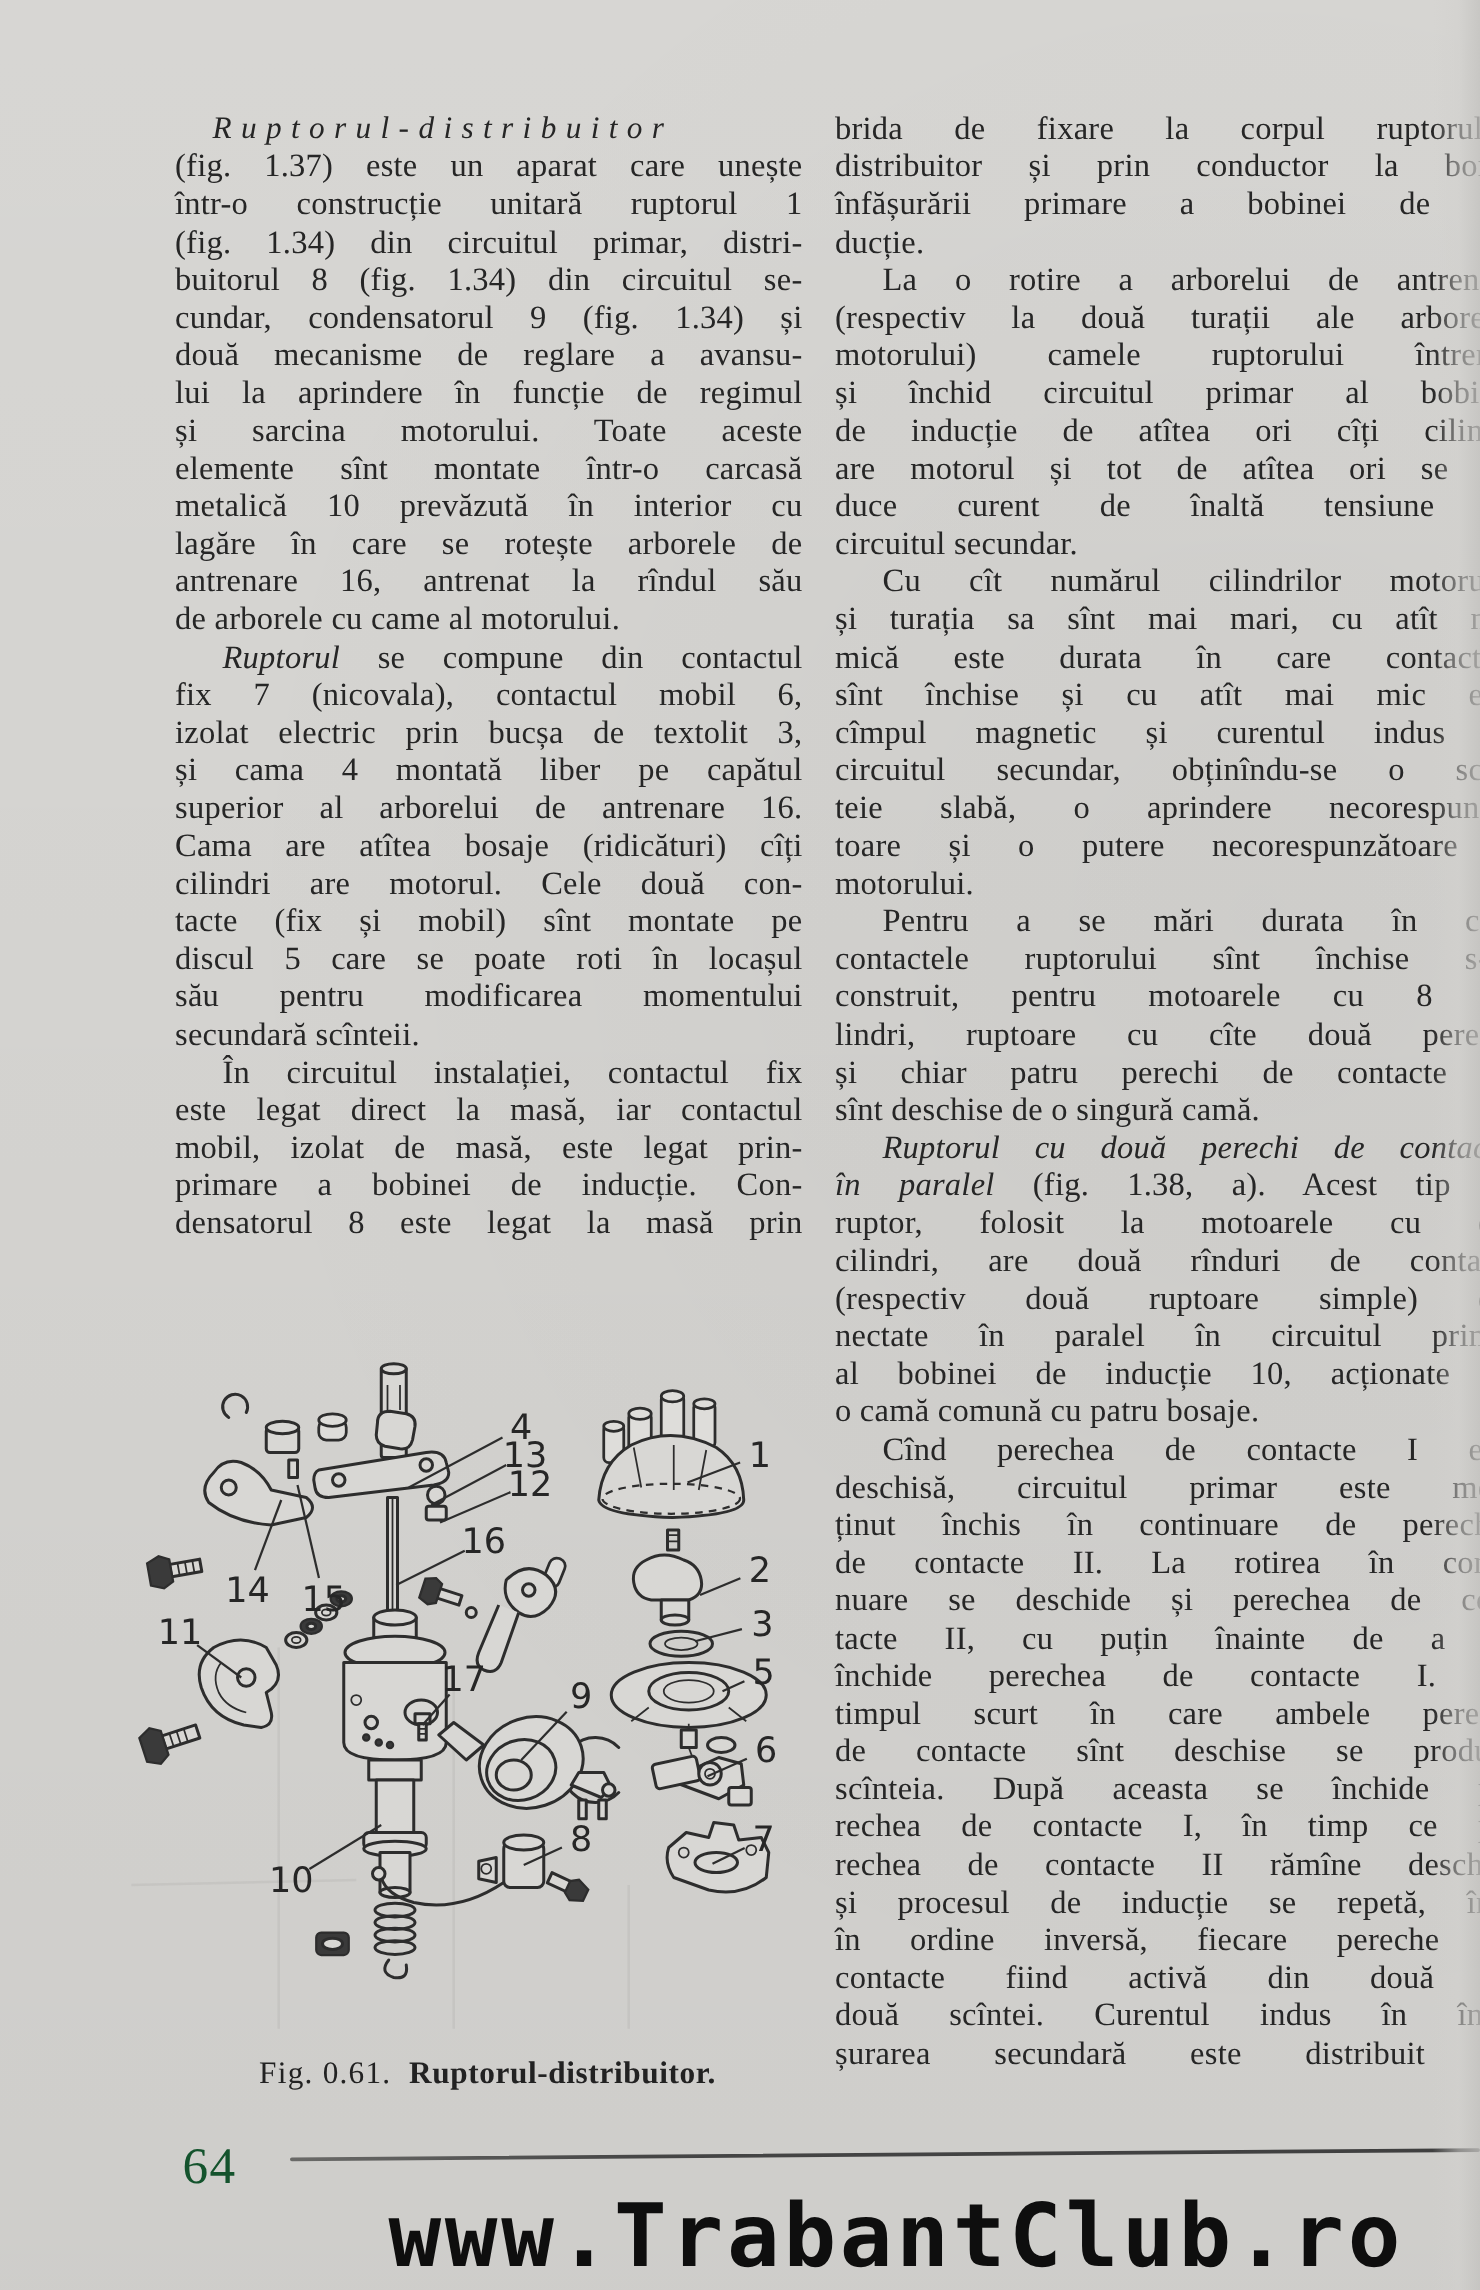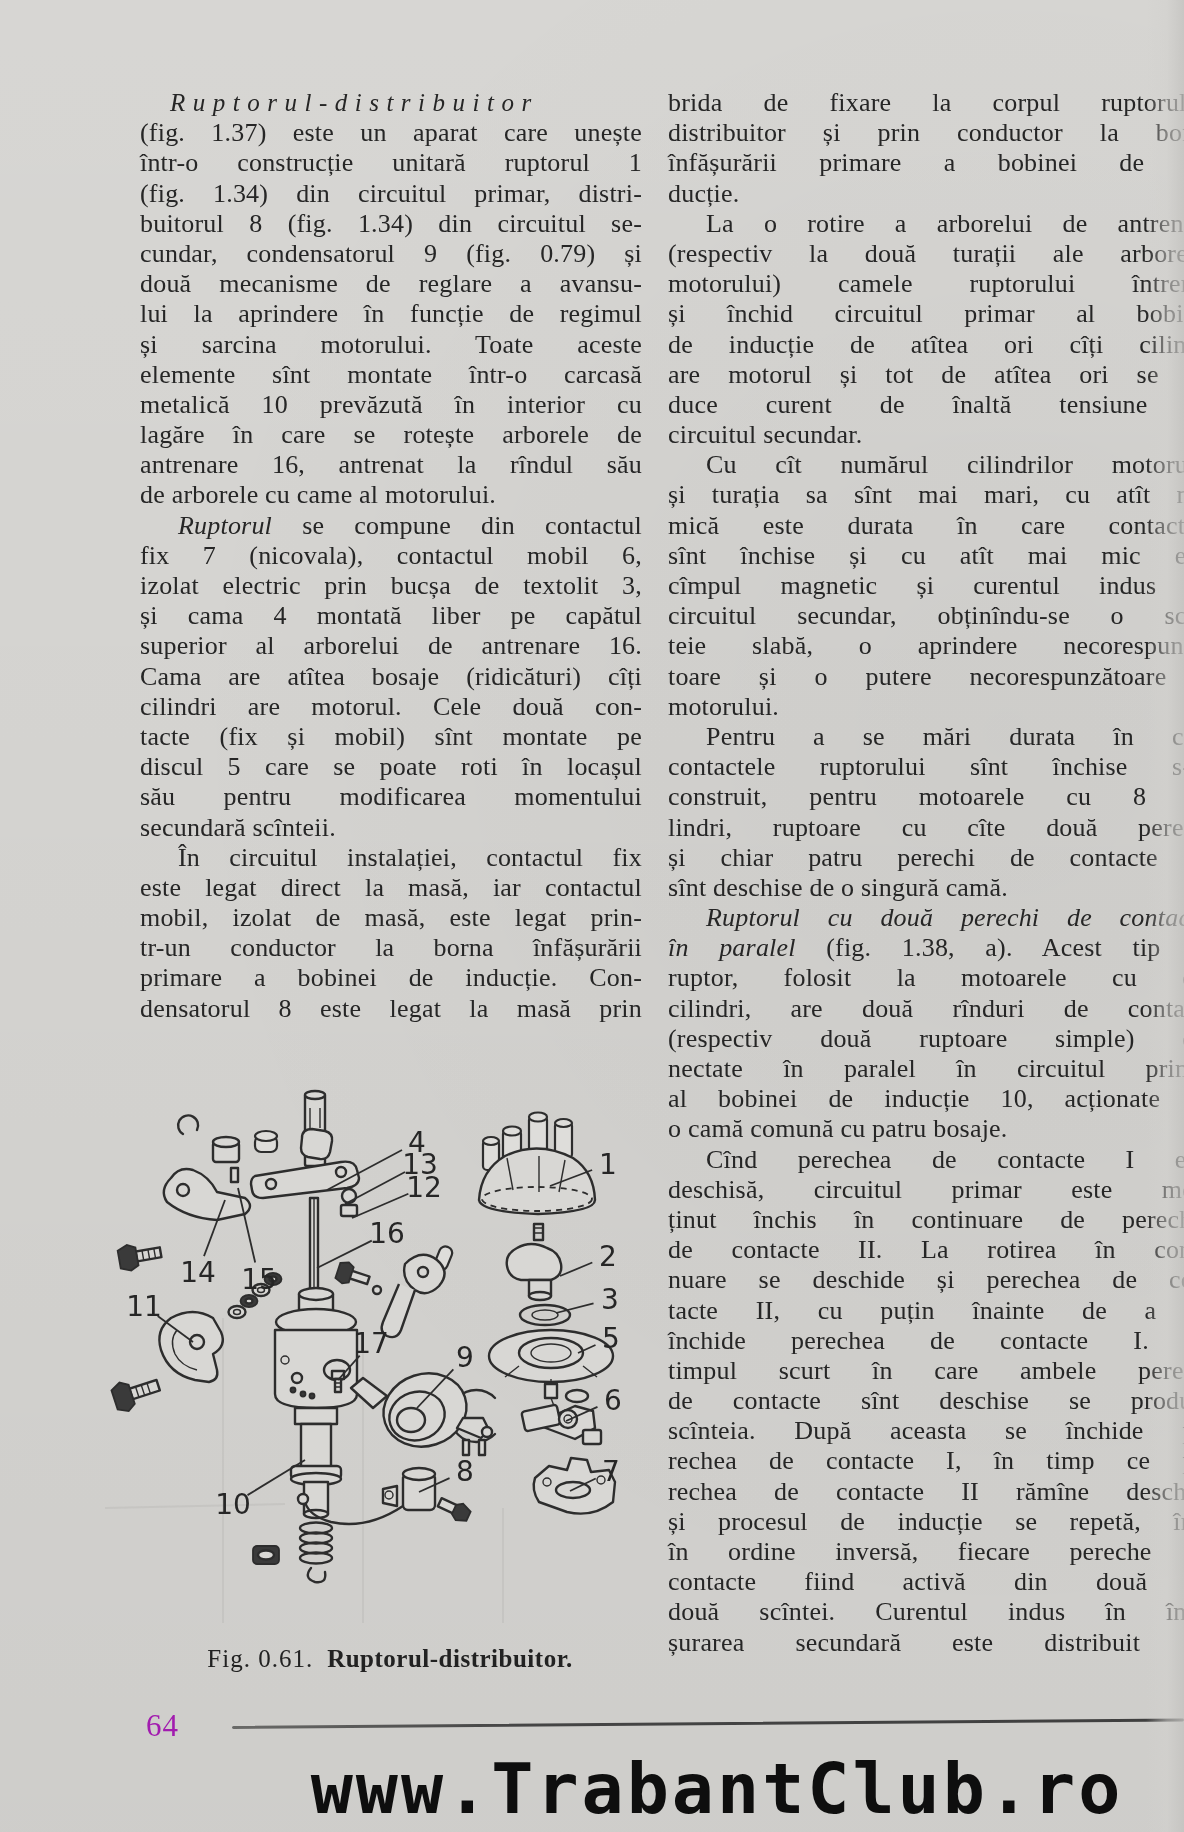--- a/index.html
+++ b/index.html
@@ -53,21 +53,21 @@
     dominant-baseline:central;
   }
   .caption{
     position:absolute;left:130px;top:1645px;width:520px;
     text-align:center;font-size:25px;color:#222;
   }
   .caption .cap-prefix{margin-right:14px;letter-spacing:1px;}
   .caption .cap-title{font-weight:bold;letter-spacing:.5px;}
   .pagenum{
     position:absolute;left:146px;top:1708px;
-    font-size:31px;color:#a21caf;letter-spacing:1px;
+    font-size:41px;color:#14532d;letter-spacing:1px;
   }
   .rule{
     position:absolute;left:232px;top:1726px;width:952px;height:3.4px;
     background:linear-gradient(90deg,#6a6a68,#454545 30%,#3f3f3f);
     transform:rotate(-0.45deg);transform-origin:left center;
     border-radius:2px;
   }
   .watermark{
     position:absolute;left:250px;top:1748px;width:934px;
     text-align:center;
@@ -86,21 +86,21 @@
 </head>
 <body>
 
 <div class="col col-left" id="col-left">
     <div class="para">
       <div class="line lead">Ruptorul-distribuitor</div>
       <div class="line">(fig. 1.37) este un aparat care unește</div>
       <div class="line">într-o construcție unitară ruptorul 1</div>
       <div class="line">(fig. 1.34) din circuitul primar, distri-</div>
       <div class="line">buitorul 8 (fig. 1.34) din circuitul se-</div>
-      <div class="line">cundar, condensatorul 9 (fig. 0.79) și</div>
+      <div class="line">cundar, condensatorul 9 (fig. 1.34) și</div>
       <div class="line">două mecanisme de reglare a avansu-</div>
       <div class="line">lui la aprindere în funcție de regimul</div>
       <div class="line">și sarcina motorului. Toate aceste</div>
       <div class="line">elemente sînt montate într-o carcasă</div>
       <div class="line">metalică 10 prevăzută în interior cu</div>
       <div class="line">lagăre în care se rotește arborele de</div>
       <div class="line">antrenare 16, antrenat la rîndul său</div>
       <div class="line last">de arborele cu came al motorului.</div>
     </div>
     <div class="para">
@@ -113,21 +113,20 @@
       <div class="line">cilindri are motorul. Cele două con-</div>
       <div class="line">tacte (fix și mobil) sînt montate pe</div>
       <div class="line">discul 5 care se poate roti în locașul</div>
       <div class="line">său pentru modificarea momentului</div>
       <div class="line last">secundară scînteii.</div>
     </div>
     <div class="para">
       <div class="line ind">În circuitul instalației, contactul fix</div>
       <div class="line">este legat direct la masă, iar contactul</div>
       <div class="line">mobil, izolat de masă, este legat prin-</div>
-      <div class="line">tr-un conductor la borna înfășurării</div>
       <div class="line">primare a bobinei de inducție. Con-</div>
       <div class="line">densatorul 8 este legat la masă prin</div>
     </div>
   </div>
 <div class="col col-right" id="col-right">
     <div class="para">
       <div class="line">brida de fixare la corpul ruptorului-</div>
       <div class="line">distribuitor și prin conductor la borna</div>
       <div class="line">înfășurării primare a bobinei de in-</div>
       <div class="line last">ducție.</div>

